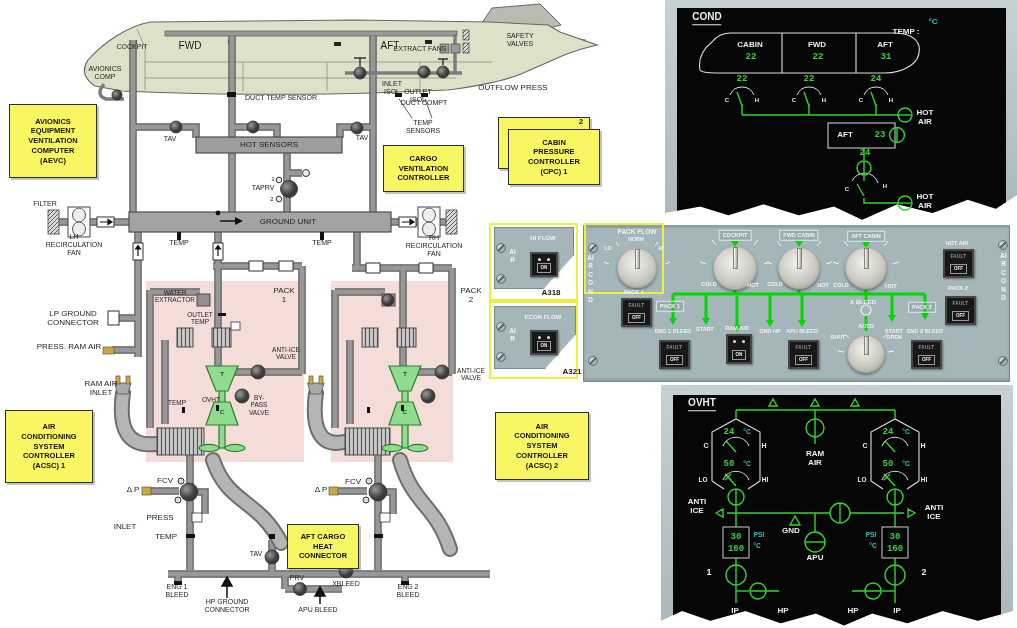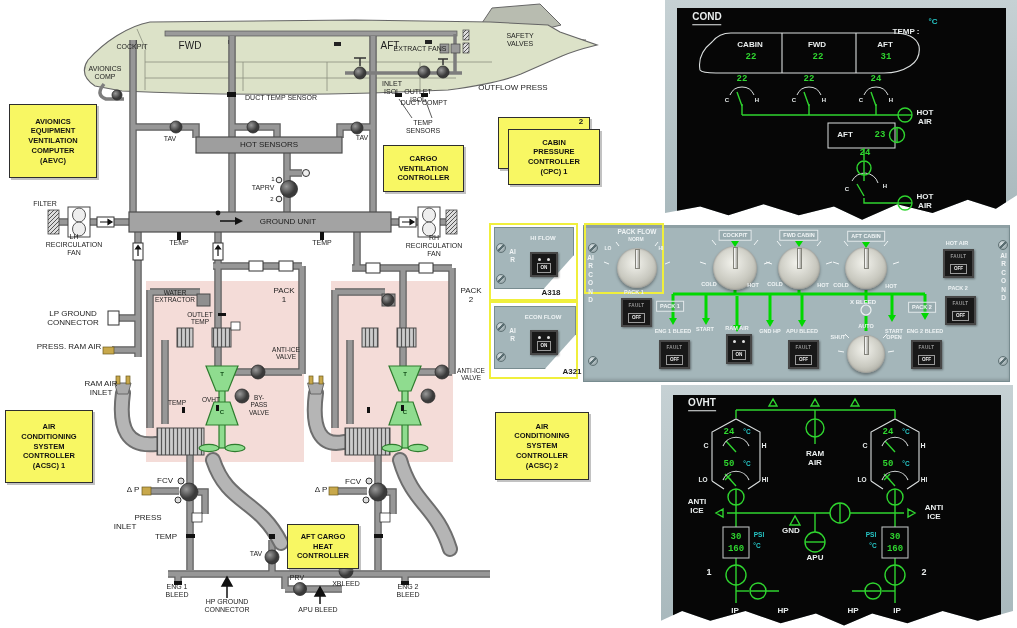--- a/index.html
+++ b/index.html
@@ -324,21 +324,21 @@
 VALVE</div>
 <div class="lbl s6 bold" style="left:222px;top:374px;color:#14501a">T</div>
 <div class="lbl s6 bold" style="left:222px;top:412px;color:#14501a">C</div>
 <div class="lbl s6 bold" style="left:405px;top:374px;color:#14501a">T</div>
 <div class="lbl s6 bold" style="left:405px;top:412px;color:#14501a">C</div>
 <div class="lbl s8" style="left:165px;top:481px">FCV</div>
 <div class="lbl s8" style="left:133px;top:490px">Δ P</div>
 <div class="lbl s8" style="left:353px;top:482px">FCV</div>
 <div class="lbl s8" style="left:321px;top:490px">Δ P</div>
 <div class="lbl s8" style="left:125px;top:527px">INLET</div>
-<div class="lbl s8" style="left:148px;top:518px">PRESS</div>
+<div class="lbl s8" style="left:160px;top:518px">PRESS</div>
 <div class="lbl s8" style="left:166px;top:537px">TEMP</div>
 <div class="lbl s7" style="left:177px;top:591px">ENG 1
 BLEED</div>
 <div class="lbl s7" style="left:408px;top:591px">ENG 2
 BLEED</div>
 <div class="lbl s7" style="left:227px;top:606px">HP GROUND
 CONNECTOR</div>
 <div class="lbl s7" style="left:256px;top:554px">TAV</div>
 <div class="lbl s7" style="left:297px;top:578px">PRV</div>
 <div class="lbl s7" style="left:346px;top:584px">XBLEED</div>
@@ -363,21 +363,21 @@
 SYSTEM
 CONTROLLER
 (ACSC) 1</div>
 <div class="ybox" style="left:495px;top:412px;width:92px;height:66px">AIR
 CONDITIONING
 SYSTEM
 CONTROLLER
 (ACSC) 2</div>
 <div class="ybox" style="left:287px;top:524px;width:70px;height:43px">AFT CARGO
 HEAT
-CONTROLLER</div>
+CONNECTOR</div>
 
 <div class="ecam" style="left:665px;top:0;width:352px;height:222px;
      clip-path:polygon(0 0,100% 0,100% 88%,94% 94%,86% 90%,76% 96%,66% 92%,56% 99%,48% 93%,38% 97%,28% 92%,18% 97%,10% 93%,0 96%)">
   <div class="screen" style="left:12px;top:8px;width:329px;height:212px"></div>
 </div>
 <div class="lbl ew s10 title-u z8" style="left:707px;top:18px">COND</div>
 <div class="lbl ew s8 z8" style="left:906px;top:32px">TEMP :</div>
 <div class="lbl ec s8 z8" style="left:933px;top:22px">°C</div>
 <div class="lbl ew s8 z8" style="left:750px;top:45px">CABIN</div>
 <div class="lbl ew s8 z8" style="left:817px;top:45px">FWD</div>

